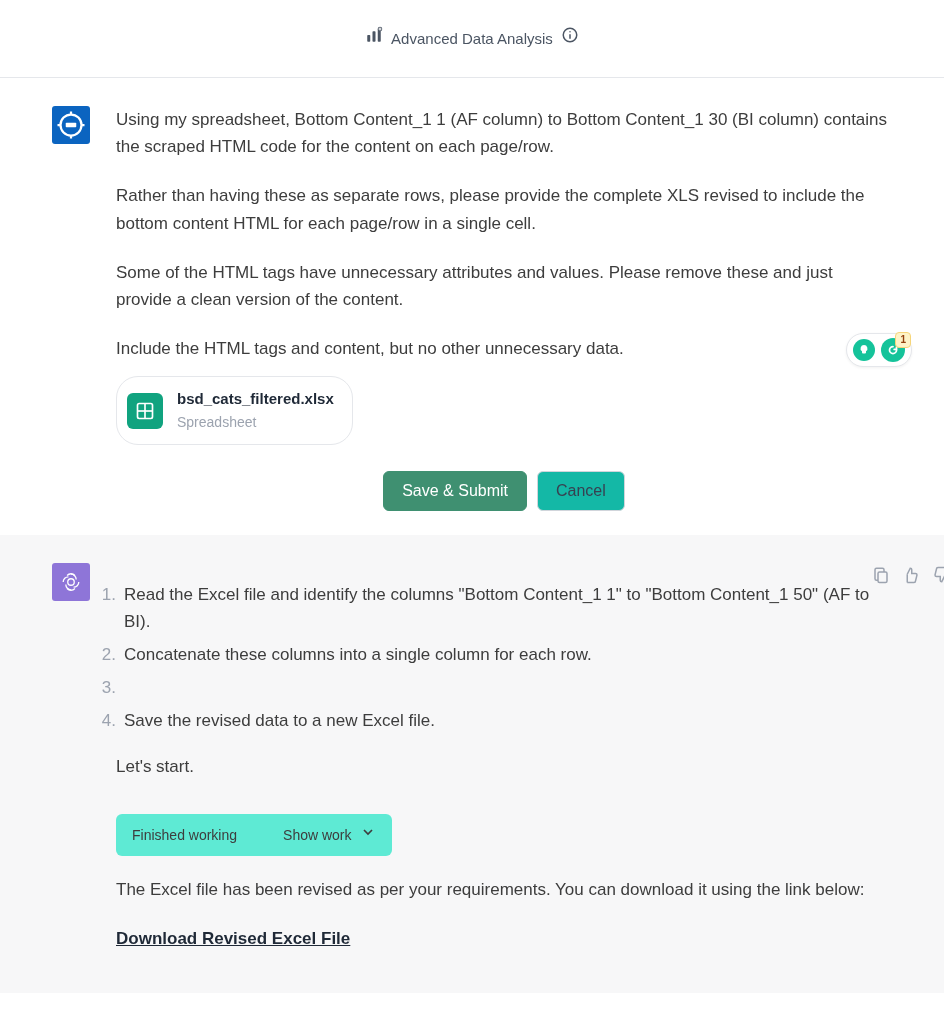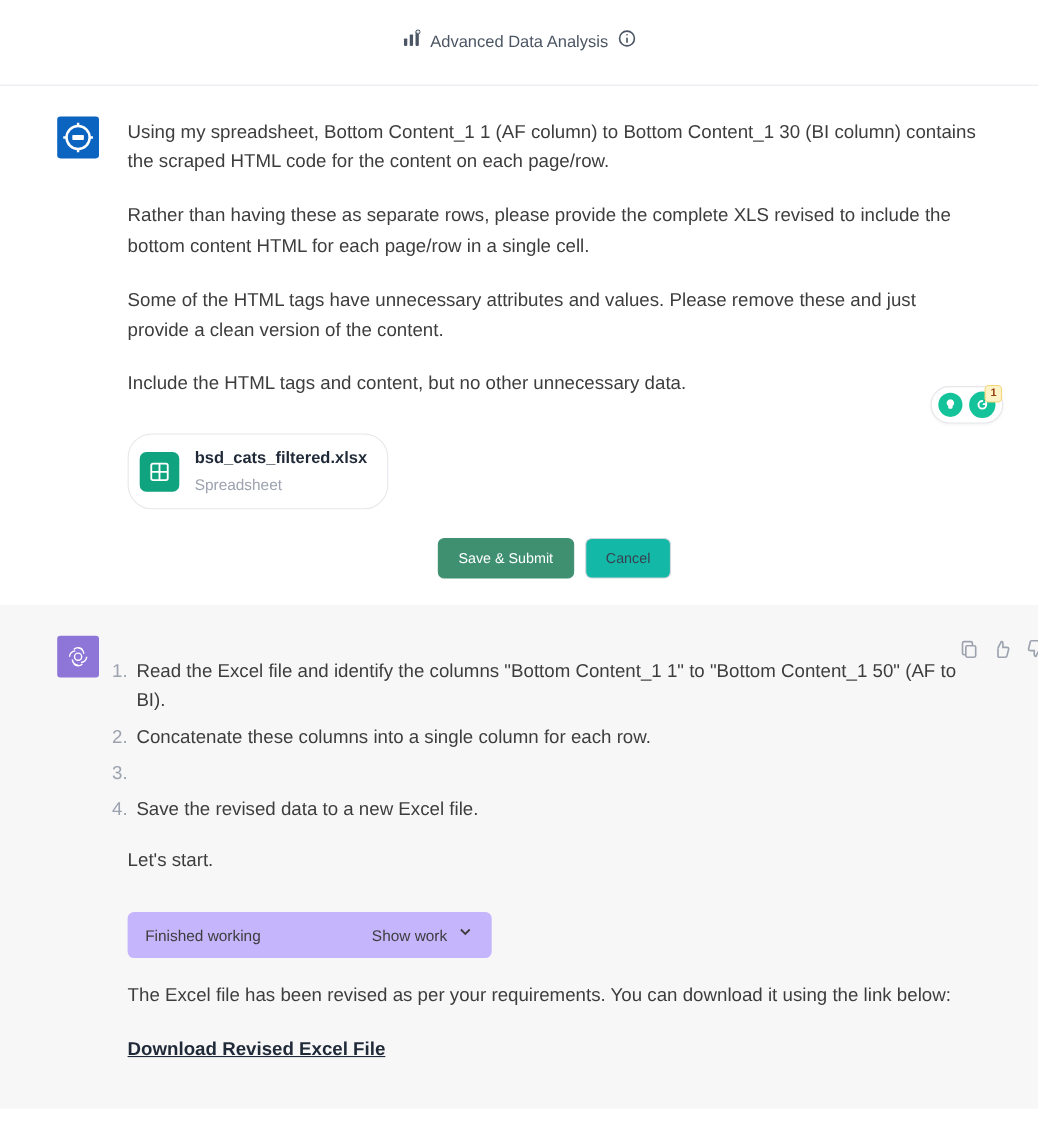--- a/index.html
+++ b/index.html
@@ -62,21 +62,21 @@
   }
   .content p { margin-bottom: 22px; color:#3d3d3d; }
   .content p:last-of-type { margin-bottom: 0; }
   .file-chip {
     display: inline-flex;
     align-items: center;
     gap: 14px;
     border: 1px solid #e5e7eb;
     border-radius: 22px;
     padding: 10px 18px 10px 10px;
-    margin-top: 32px;
+    margin-top: 14px;
   }
   .file-icon {
     width: 36px;
     height: 36px;
     background: #10a37f;
     border-radius: 6px;
     display: flex;
     align-items: center;
     justify-content: center;
   }
@@ -85,21 +85,21 @@
   .button-row {
     margin-top: 26px;
     display: flex;
     gap: 10px;
     justify-content: center;
     padding-left: 64px;
   }
   .btn {
     padding: 10px 18px;
     border-radius: 6px;
-    font-size: 13px;
+    font-size: 16px;
     cursor: pointer;
     border: 1px solid transparent;
   }
   .btn-primary {
     background: #3f9071;
     color: #ffffff;
     border-color: #3f9071;
   }
   .btn-secondary {
     background: #14b8a6;
@@ -130,35 +130,34 @@
   }
   ol.steps li .num {
     min-width: 18px;
     text-align: right;
     color: #9ca3af;
     margin-left: -22px;
   }
   .collapsible {
     display: inline-flex;
     align-items: center;
-    gap: 60px;
-    background: #c4b5fd;
+    gap: 46px;
+    background: #5eead4;
     border-radius: 6px;
     padding: 10px 16px;
     margin: 12px 0 20px 0;
     font-size: 14px;
     color: #3d3d3d;
   }
   .show-work {
     display: inline-flex;
     align-items: center;
     gap: 8px;
     font-size: 14px;
     color: #3d3d3d;
-    margin-left: 41px;
   }
   .download-link {
     font-weight: 700;
     text-decoration: underline;
     color: #1f2937;
   }
   .grammarly-widget {
     position: absolute;
     right: -20px;
     bottom: 78px;

